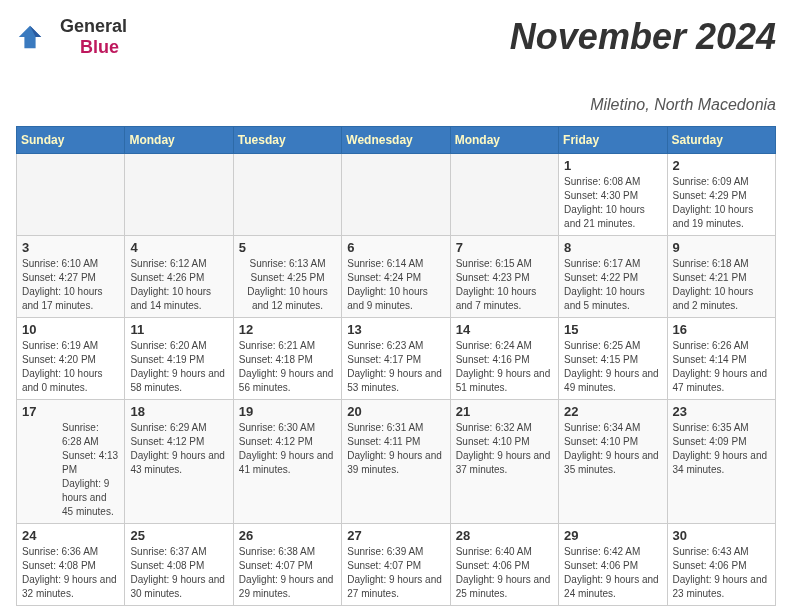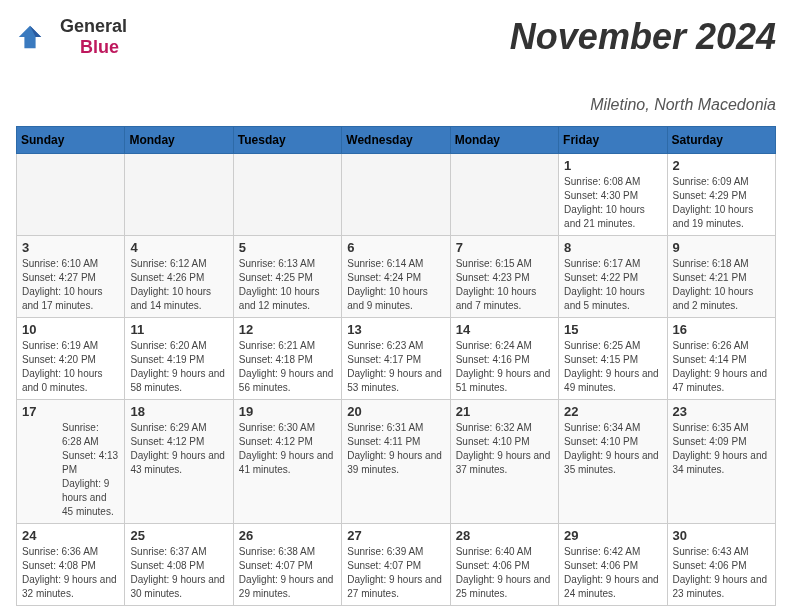--- a/index.html
+++ b/index.html
@@ -39,21 +39,21 @@
       color: #555;
       margin-top: 38px;
     }
     table {
       width: 100%;
       border-collapse: collapse;
       table-layout: fixed;
     }
     thead tr th {
       background-color: #3a7abf;
-      color: #000000;
+      color: #fef9c3;
       font-size: 12px;
       font-weight: bold;
       padding: 6px 4px;
       text-align: left;
       border: 1px solid #2d6aa8;
     }
     tbody tr td {
       border: 1px solid #ccc;
       vertical-align: top;
       padding: 4px 5px;
@@ -141,21 +141,21 @@
 Daylight: 10 hours and 17 minutes.</div>
         </td>
         <td>
           <span class="day-number">4</span>
           <div class="day-info" style="white-space: pre-line;">Sunrise: 6:12 AM
 Sunset: 4:26 PM
 Daylight: 10 hours and 14 minutes.</div>
         </td>
         <td>
           <span class="day-number">5</span>
-          <div class="day-info" style="white-space: pre-line;">Sunrise: 6:13 AM
+          <div class="day-info" style="white-space: pre-line; text-align: center;">Sunrise: 6:13 AM
 Sunset: 4:25 PM
 Daylight: 10 hours and 12 minutes.</div>
         </td>
         <td>
           <span class="day-number">6</span>
           <div class="day-info" style="white-space: pre-line;">Sunrise: 6:14 AM
 Sunset: 4:24 PM
 Daylight: 10 hours and 9 minutes.</div>
         </td>
         <td>

